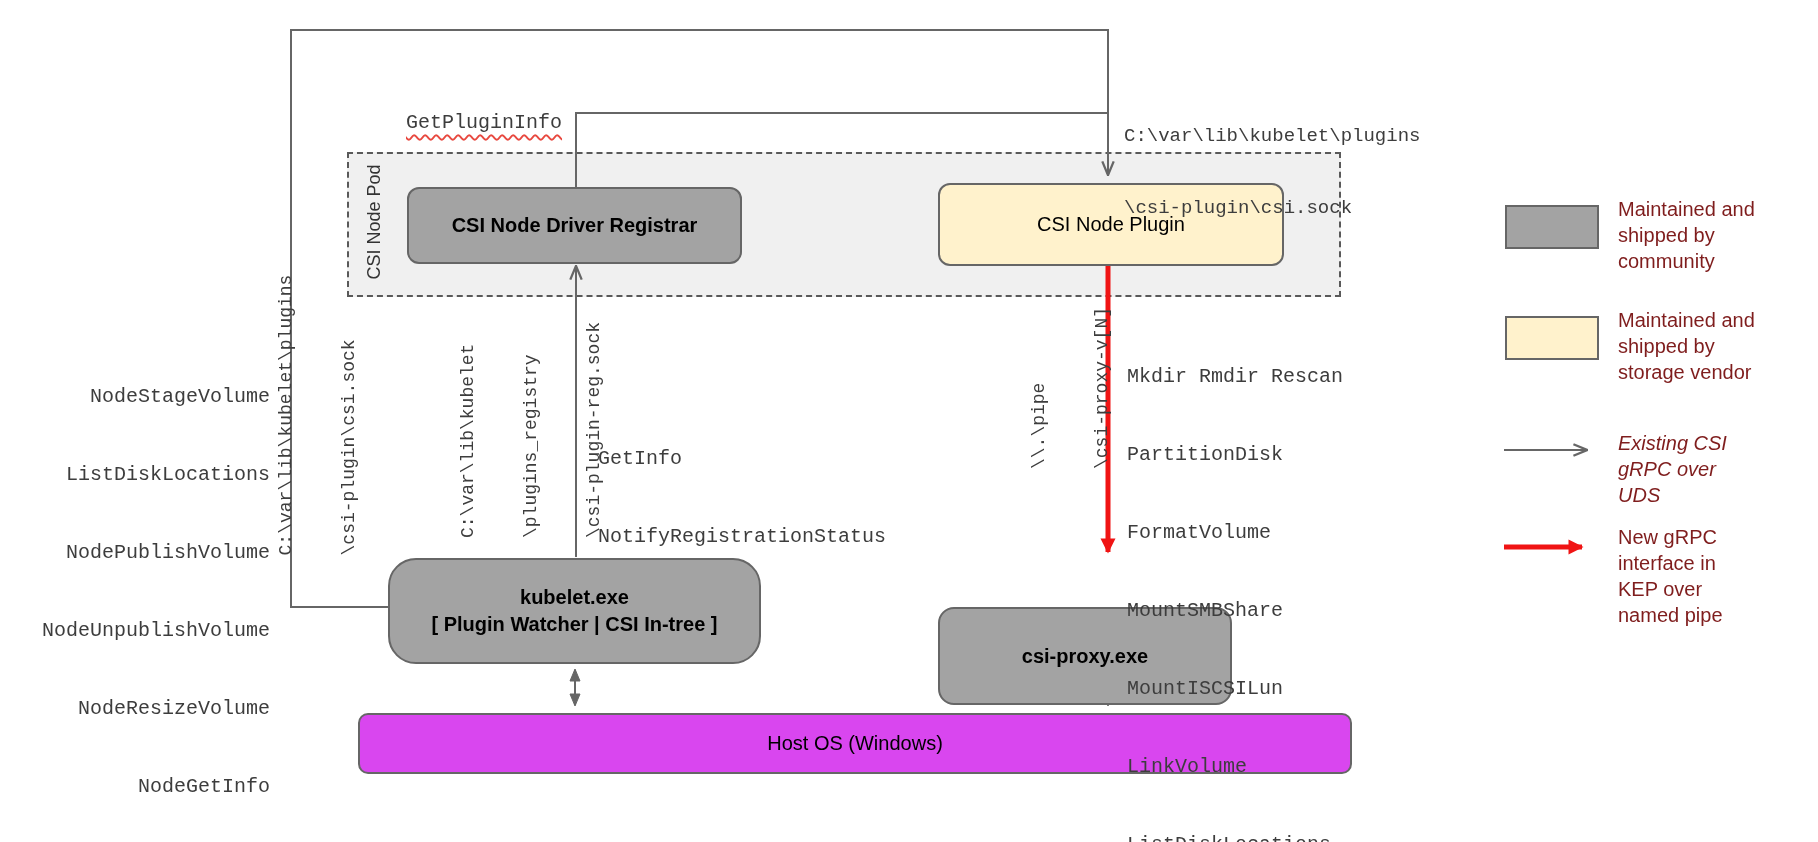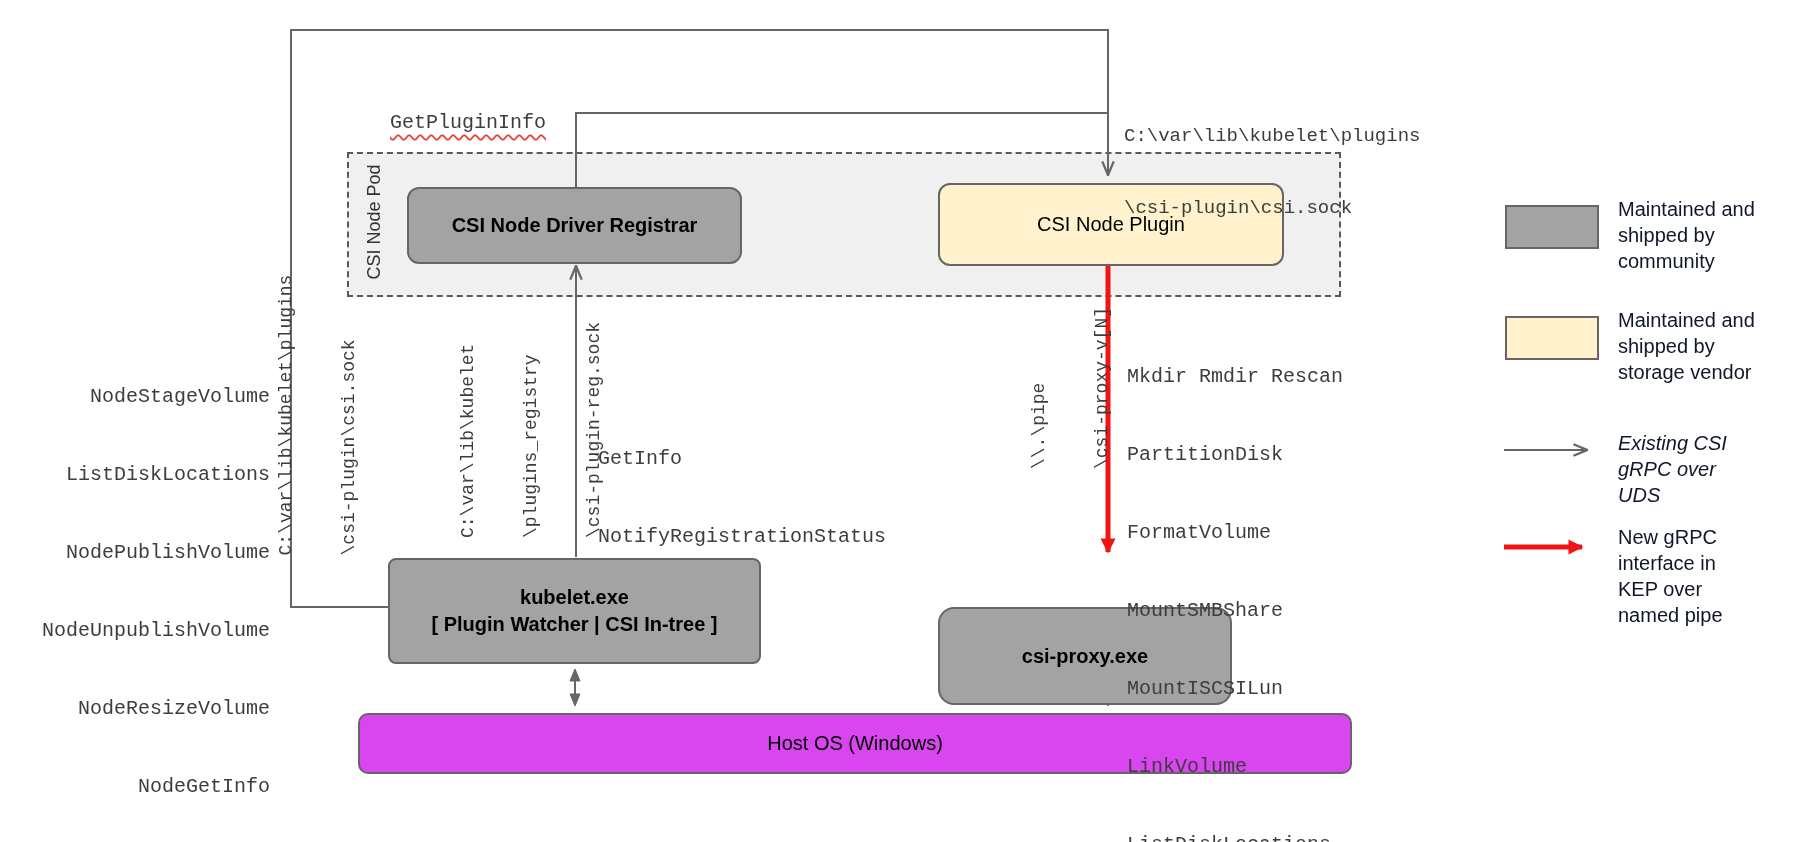--- a/index.html
+++ b/index.html
@@ -24,21 +24,21 @@
   .rot{transform:translate(-50%,-50%) rotate(-90deg);font-size:18px;line-height:21px;}
   .right-align{text-align:right;}
   .gpi{text-decoration:underline wavy #e8483f;text-decoration-thickness:1.5px;
        text-underline-offset:6px;}
   .pod-label{transform:translate(-50%,-50%) rotate(-90deg);
        font-family:"Liberation Sans",sans-serif;font-size:18px;color:#333;
        white-space:nowrap;z-index:4;}
   
   .swatch{position:absolute;width:90px;height:40px;border:2px solid #666;z-index:3;}
   .legend-text{position:absolute;left:1618px;font-size:20px;line-height:26px;
-       color:#0f172a;z-index:4;}
+       color:#7f1d1d;z-index:4;}
 </style>
 </head>
 <body>
 
 <div id="canvas">
 
   <svg class="wires" width="1818" height="842" viewBox="0 0 1818 842">
     <defs>
       <marker id="arrGray" markerUnits="userSpaceOnUse" markerWidth="16" markerHeight="14" viewBox="0 0 14 12" refX="12" refY="6" orient="auto-start-reverse">
         <path d="M1,1 L13,6 L1,11" fill="none" stroke="#666" stroke-width="2"></path>
@@ -71,34 +71,34 @@
   <div class="abs pod-label" style="left:374px;top:222px;">CSI Node Pod</div>
 
   <div class="box green" style="left:407px;top:187px;width:331px;height:73px;">
     <span>CSI Node Driver Registrar</span>
   </div>
 
   <div class="box yellow" style="left:938px;top:183px;width:342px;height:79px;">
     <span>CSI Node Plugin</span>
   </div>
 
-  <div class="box green" style="left:388px;top:558px;width:369px;height:102px;border-radius:8px;">
+  <div class="box green" style="left:388px;top:558px;width:369px;height:102px;border-radius:28px;">
     <span>kubelet.exe</span>
     <span>[ Plugin Watcher | CSI In-tree ]</span>
   </div>
 
   <div class="box green" style="left:938px;top:559px;width:290px;height:94px;border-radius:16px;margin-top:48px;">
     <span>csi-proxy.exe</span>
   </div>
 
   <div class="box blue" style="left:358px;top:713px;width:990px;height:57px;border-radius:10px;">
     <span>Host OS (Windows)</span>
   </div>
 
-  <div class="abs mono gpi" style="left:390px;top:110px;">GetPluginInfo</div>
+  <div class="abs mono gpi" style="left:406px;top:110px;">GetPluginInfo</div>
 
   <div class="abs mono mono-sm" style="left:1124px;top:76px;">
     <div>C:\var\lib\kubelet\plugins</div>
     <div>\csi-plugin\csi.sock</div>
   </div>
 
   <div class="abs mono right-align" style="left:30px;top:332px;width:240px;">
     <div>NodeStageVolume</div>
     <div>ListDiskLocations</div>
     <div>NodePublishVolume</div>

